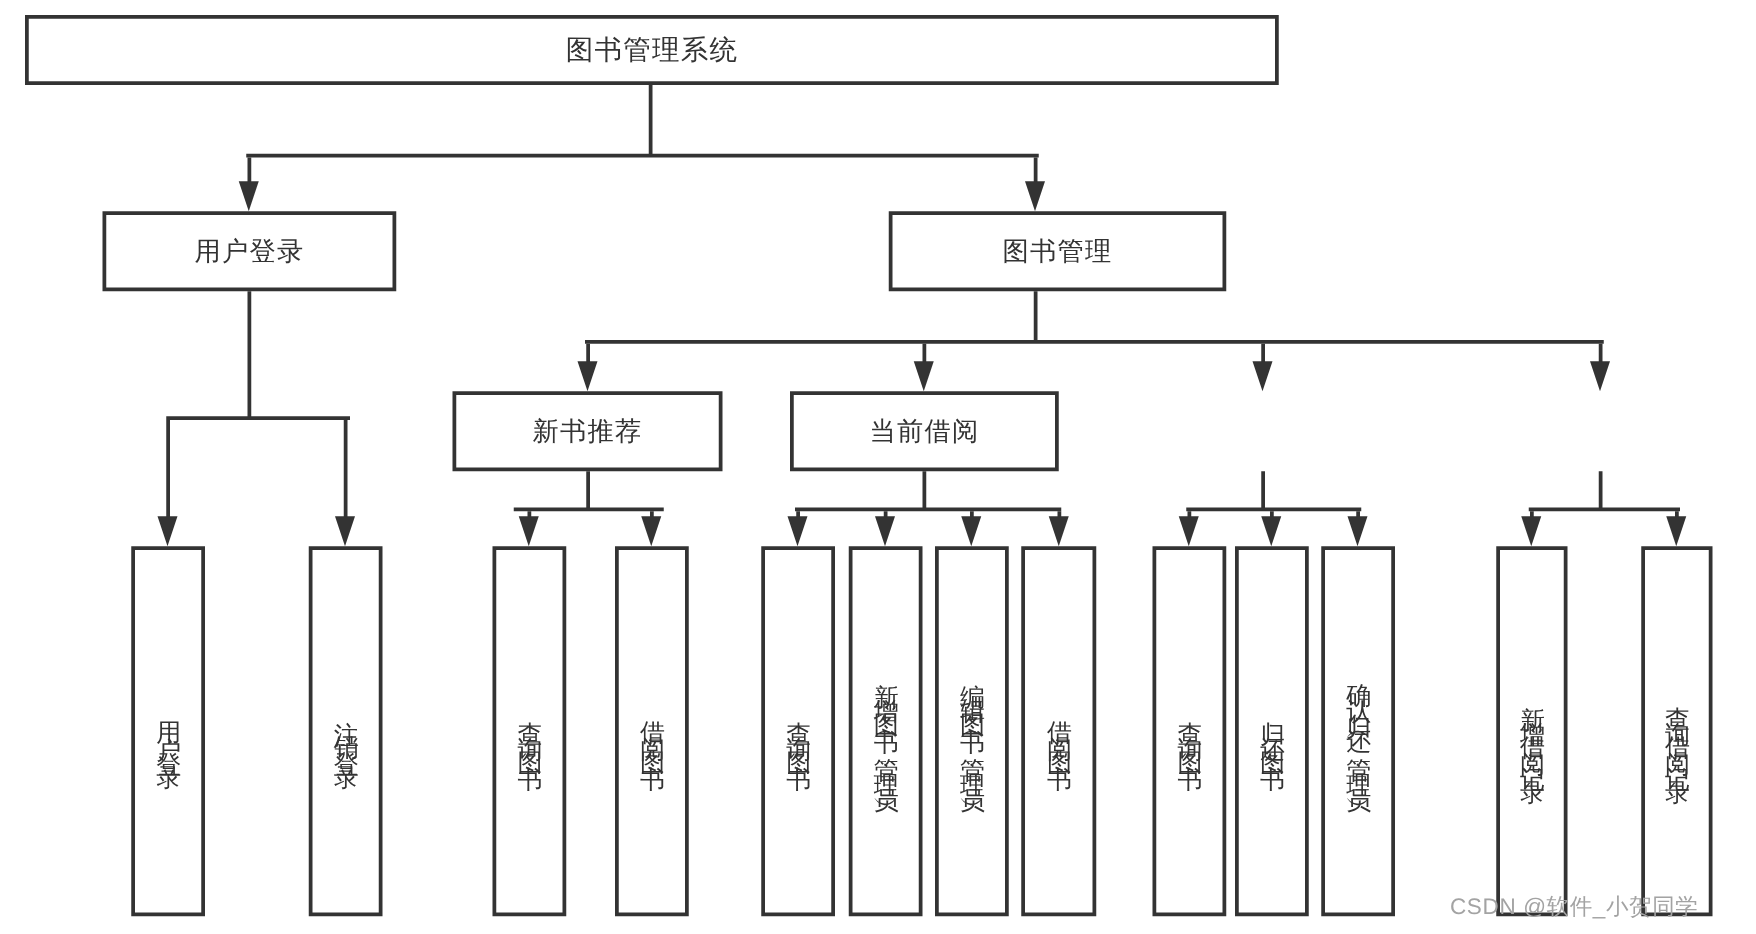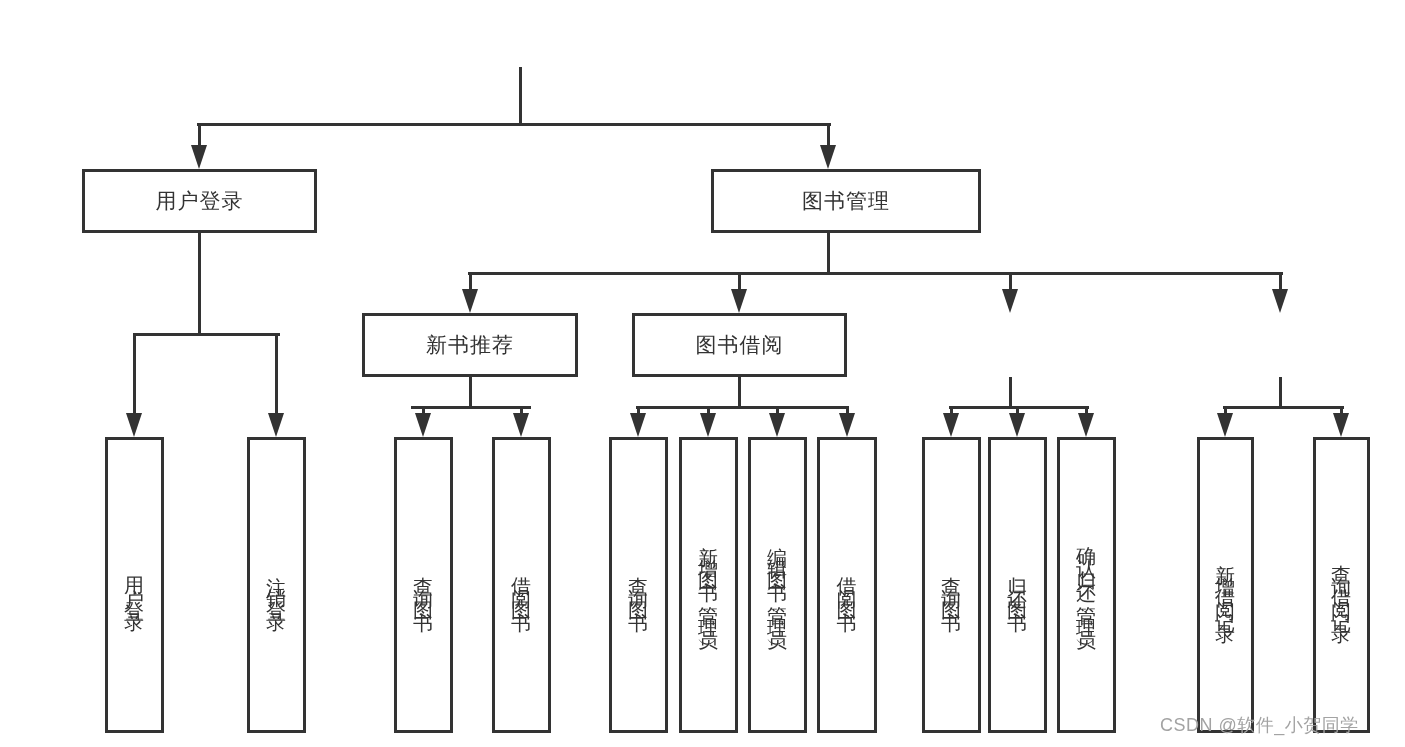--- a/index.html
+++ b/index.html
@@ -53,20 +53,23 @@
     letter-spacing: 0.5px;
     white-space: nowrap;
     z-index: 5;
   }
 </style>
 </head>
 <body>
 
 <div id="canvas">
 
+  <div class="box" style="left:20px; top:12px; width:1003px; height:56px;">
+    <span class="root-label">图书管理系统</span>
+  </div>
 
   <div class="seg" style="left:519px; top:67px; width:3px; height:58px;"></div>
   <div class="seg" style="left:197px; top:123px; width:634px; height:3px;"></div>
   <div class="seg" style="left:198px; top:126px; width:3px; height:24px;"></div>
   <div class="ahead" style="left:191px; top:145px;"></div>
   <div class="seg" style="left:827px; top:126px; width:3px; height:24px;"></div>
   <div class="ahead" style="left:820px; top:145px;"></div>
 
   <div class="box" style="left:82px; top:169px; width:235px; height:64px;">
     <span class="hlabel">用户登录</span>
@@ -90,21 +93,21 @@
   <div class="ahead" style="left:731px; top:289px;"></div>
   <div class="seg" style="left:1009px; top:275px; width:3px; height:16px;"></div>
   <div class="ahead" style="left:1002px; top:289px;"></div>
   <div class="seg" style="left:1279px; top:275px; width:3px; height:16px;"></div>
   <div class="ahead" style="left:1272px; top:289px;"></div>
 
   <div class="box" style="left:362px; top:313px; width:216px; height:64px;">
     <span class="hlabel">新书推荐</span>
   </div>
   <div class="box" style="left:632px; top:313px; width:215px; height:64px;">
-    <span class="hlabel">图书借阅</span>
+    <span class="hlabel">当前借阅</span>
   </div>
 
   <div class="seg" style="left:469px; top:377px; width:3px; height:31px;"></div>
   <div class="seg" style="left:411px; top:406px; width:120px; height:3px;"></div>
   <div class="seg" style="left:422px; top:409px; width:3px; height:8px;"></div>
   <div class="ahead" style="left:415px; top:413px;"></div>
   <div class="seg" style="left:520px; top:409px; width:3px; height:8px;"></div>
   <div class="ahead" style="left:513px; top:413px;"></div>
 
   <div class="seg" style="left:738px; top:377px; width:3px; height:31px;"></div>

